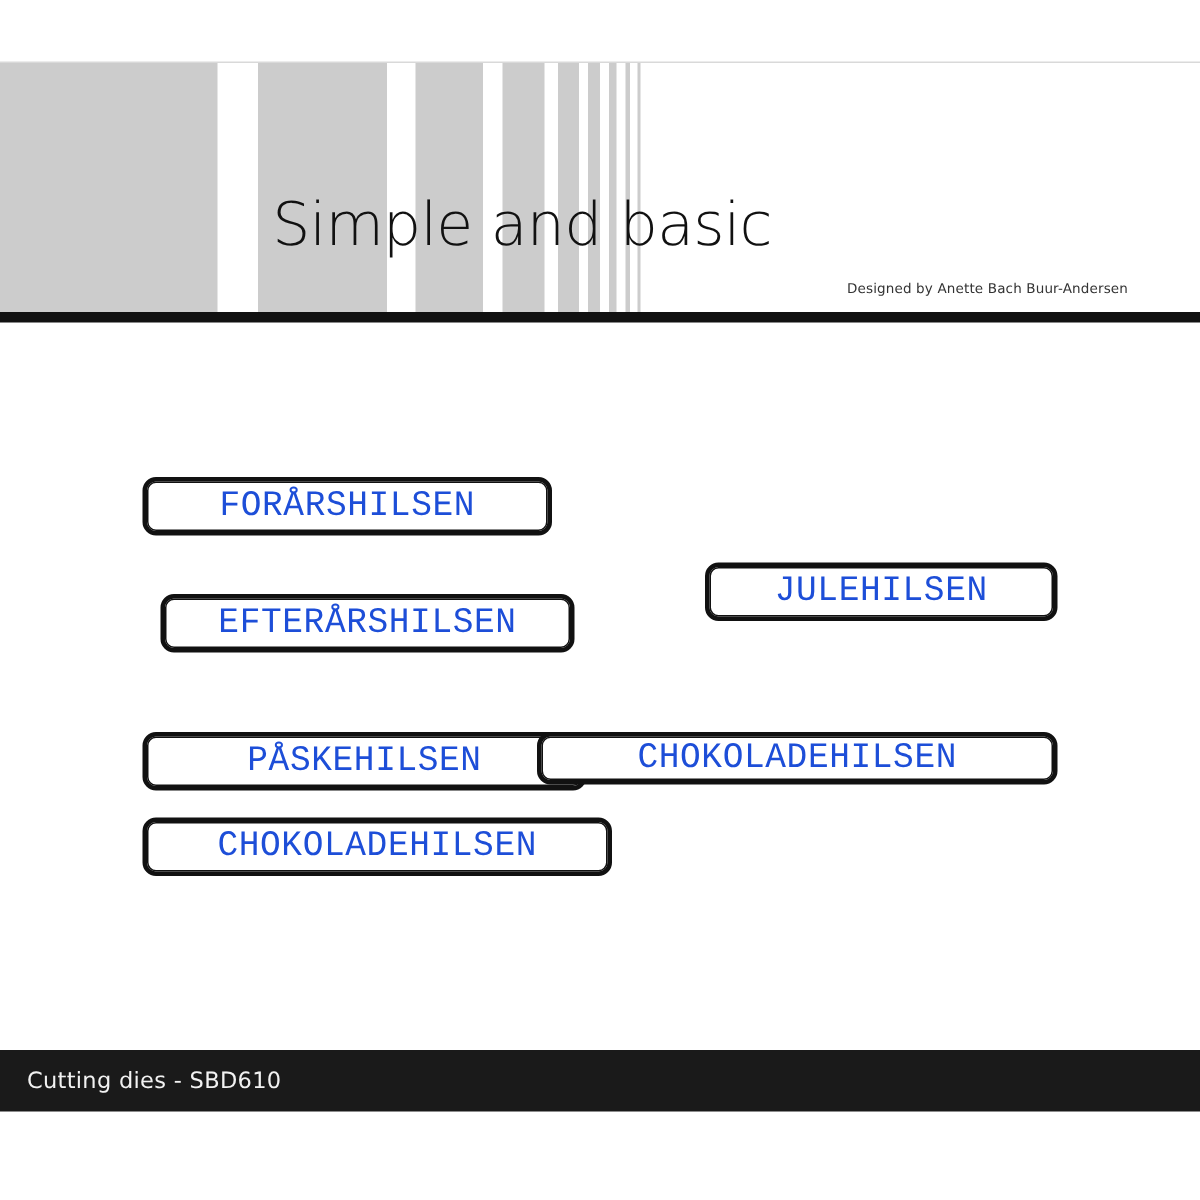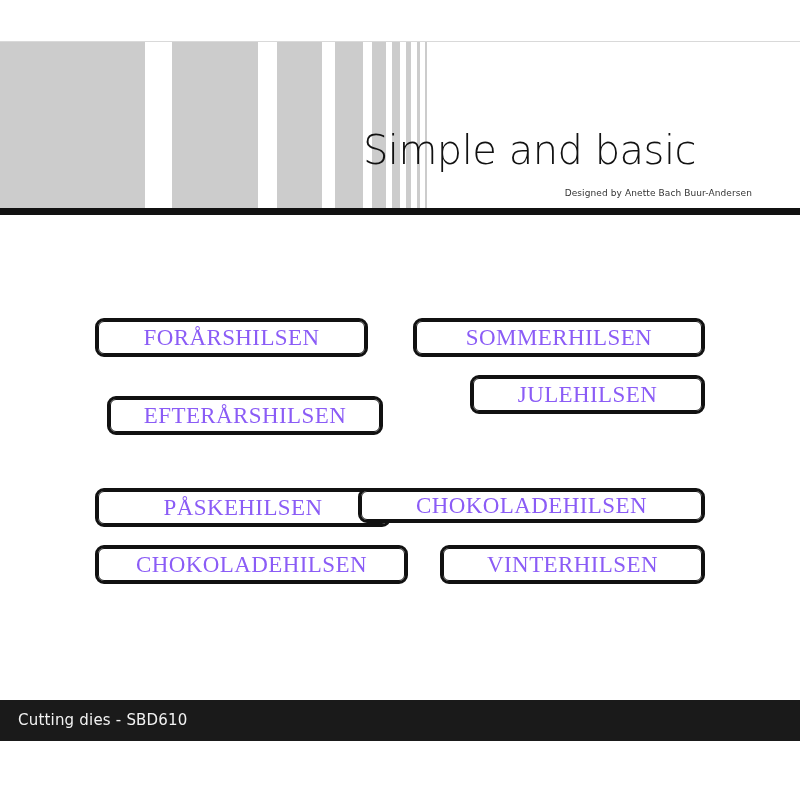--- a/index.html
+++ b/index.html
@@ -41,21 +41,21 @@
     top: 41px;
     width: 800px;
     height: 1px;
     background: #d9d9d9;
   }
   #brand-title {
     position: absolute;
     left: 0;
     top: 126px;
     width: 696px;
-    text-align: right;
+    text-align: center;
     font-family: "DejaVu Sans", sans-serif;
     font-weight: 300;
     font-size: 40px;
     letter-spacing: -0.5px;
     color: #111111;
     line-height: 48px;
     white-space: nowrap;
   }
   #designer-credit {
     position: absolute;
@@ -100,25 +100,25 @@
     width: 100%;
     height: 100%;
     border: 1px solid #111111;
     border-radius: 6px;
     display: flex;
     align-items: center;
     justify-content: center;
     padding: 0 9px;
   }
   .die-text {
-    font-family: Liberation Serif, serif;
+    font-family: Liberation Mono, monospace;
     font-weight: 400;
     font-size: 23px;
     letter-spacing: 0.4px;
-    color: #8b5cf6;
+    color: #1d4ed8;
     white-space: nowrap;
     line-height: 1;
     transform: scaleY(1.04);
   }
 
   
   #footer {
     position: absolute;
     left: 0;
     top: 700px;
@@ -163,25 +163,20 @@
   <div id="designer-credit">Designed by Anette Bach Buur-Andersen</div>
 
   <div id="header-rule"></div>
 
   <div id="dies">
       <div class="die" style="left: 95px; top: 318px; width: 273px; height: 39px; border-color: rgb(17, 17, 17); background: rgb(255, 255, 255);">
         <div class="die-inner" style="border-color: rgb(17, 17, 17);">
           <span class="die-text">FORÅRSHILSEN</span>
         </div>
       </div>
-      <div class="die" style="left: 413px; top: 318px; width: 292px; height: 39px; border-color: rgb(17, 17, 17); background: rgb(255, 255, 255);">
-        <div class="die-inner" style="border-color: rgb(17, 17, 17);">
-          <span class="die-text">SOMMERHILSEN</span>
-        </div>
-      </div>
       <div class="die" style="left: 95px; top: 396px; width: 276px; height: 39px; border-color: rgb(17, 17, 17); background: rgb(255, 255, 255); margin-left: 12px;">
         <div class="die-inner" style="border-color: rgb(17, 17, 17);">
           <span class="die-text">EFTERÅRSHILSEN</span>
         </div>
       </div>
       <div class="die" style="left: 470px; top: 375px; width: 235px; height: 39px; border-color: rgb(17, 17, 17); background: rgb(255, 255, 255); justify-content: flex-end;">
         <div class="die-inner" style="border-color: rgb(17, 17, 17);">
           <span class="die-text">JULEHILSEN</span>
         </div>
       </div>
@@ -191,25 +186,20 @@
         </div>
       </div>
       <div class="die" style="left: 358px; top: 488px; width: 347px; height: 35px; border-color: rgb(17, 17, 17); background: rgb(255, 255, 255);">
         <div class="die-inner" style="border-color: rgb(17, 17, 17);">
           <span class="die-text">CHOKOLADEHILSEN</span>
         </div>
       </div>
       <div class="die" style="left: 95px; top: 545px; width: 313px; height: 39px; border-color: rgb(17, 17, 17); background: rgb(255, 255, 255);">
         <div class="die-inner" style="border-color: rgb(17, 17, 17);">
           <span class="die-text">CHOKOLADEHILSEN</span>
-        </div>
-      </div>
-      <div class="die" style="left: 440px; top: 545px; width: 265px; height: 39px; border-color: rgb(17, 17, 17); background: rgb(255, 255, 255);">
-        <div class="die-inner" style="border-color: rgb(17, 17, 17);">
-          <span class="die-text">VINTERHILSEN</span>
         </div>
       </div>
     </div>
 
   <div id="footer">
     <div id="footer-text">Cutting dies - SBD610</div>
   </div>
 
 </div>
 

